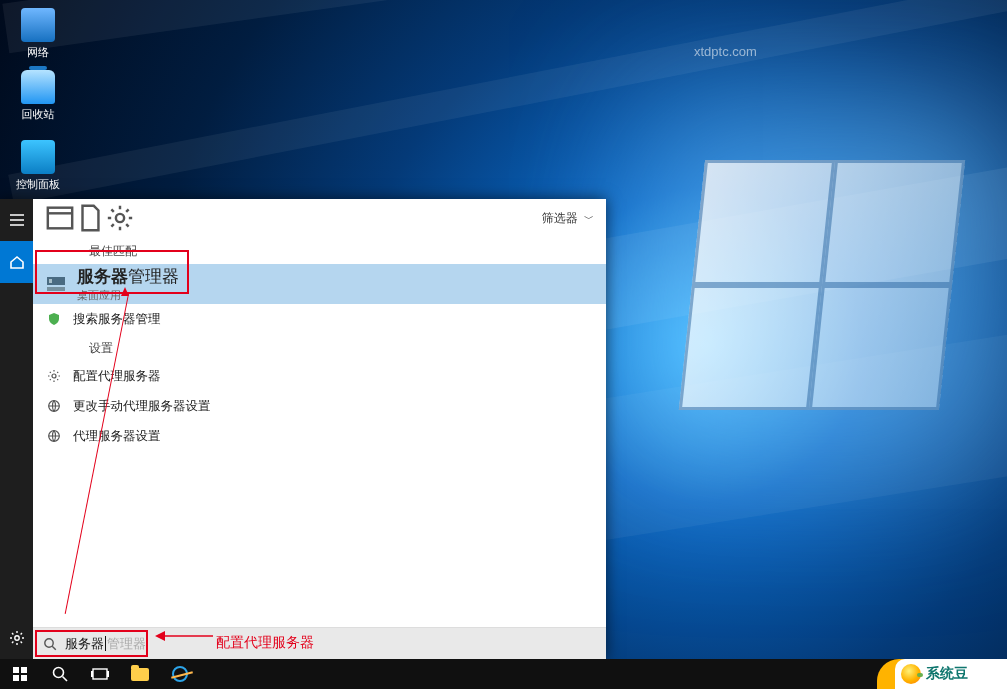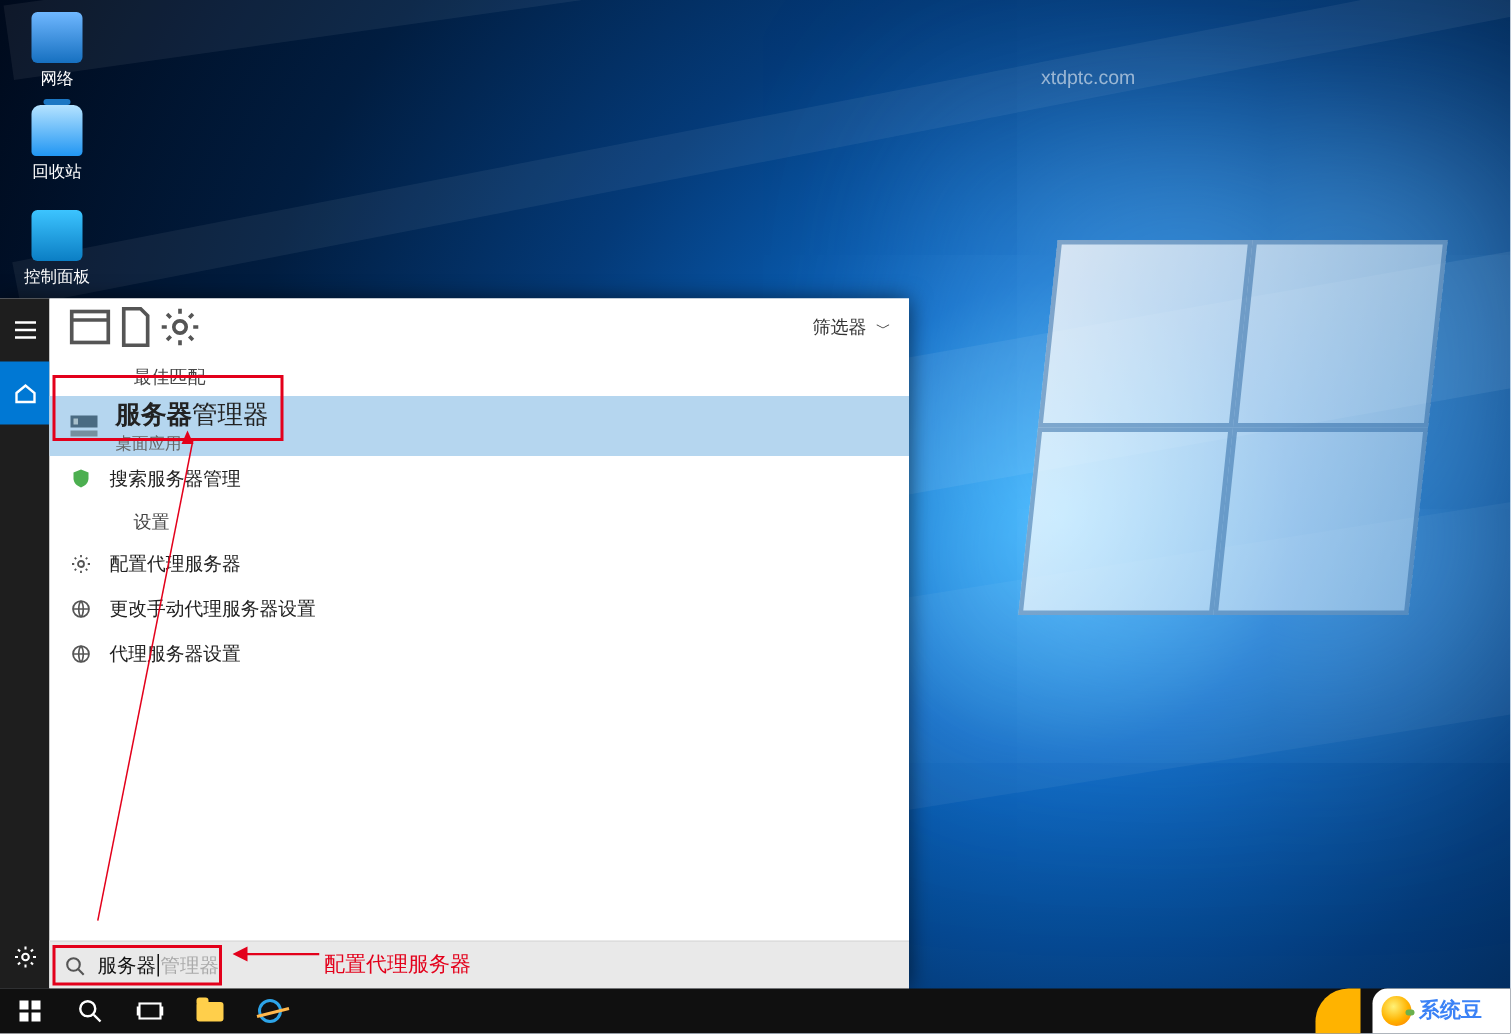--- a/index.html
+++ b/index.html
@@ -84,23 +84,23 @@
   .search-bar { height: 32px; background: #e9e9e9; display: flex; align-items: center; padding: 0 10px; border-top: 1px solid #ddd; }
   .search-bar svg { width: 14px; height: 14px; margin-right: 8px; flex-shrink:0;}
   .search-bar .fake-input { font-size: 13px; color: #111; display:flex; align-items:center;}
   .search-bar .fake-input .caret { display:inline-block; width:1px; height:15px; background:#111; margin:0 1px;}
   .search-bar .fake-input .placeholder { color:#aaa; }
 
   
   .wm { position: absolute; color: rgba(255,255,255,0.55); font-size: 13px; pointer-events: none; }
   .wm1 { left: 694px; top: 44px; }
   .bottom-brand {
-    position: absolute; right: 0; bottom: 0; height: 30px; width: 92px;
+    position: absolute; right: 0; bottom: 0; height: 30px; width: 112px;
     background: #fff; display: flex; align-items: center; padding-left: 6px;
-    border-top-left-radius: 10px; font-size: 14px; font-weight: 600; color: #3b82f6;
+    border-top-left-radius: 10px; font-size: 14px; font-weight: 600; color: #0f766e;
   }
   .bottom-brand .logo {
     width: 20px; height: 20px; border-radius: 50%;
     background: radial-gradient(circle at 40% 35%, #fff176, #ffb300 55%, #ff7800);
     margin-right: 5px; position: relative;
   }
   .bottom-brand .logo::after { content:""; position:absolute; right:-2px; top:9px; width:6px; height:4px; background:#6ab04c; border-radius:2px;}
   .brand-arc { position:absolute; right:100px; bottom:0; width:30px; height:30px; background:#ffb300; border-top-left-radius:22px;}
 </style>
 </head>

